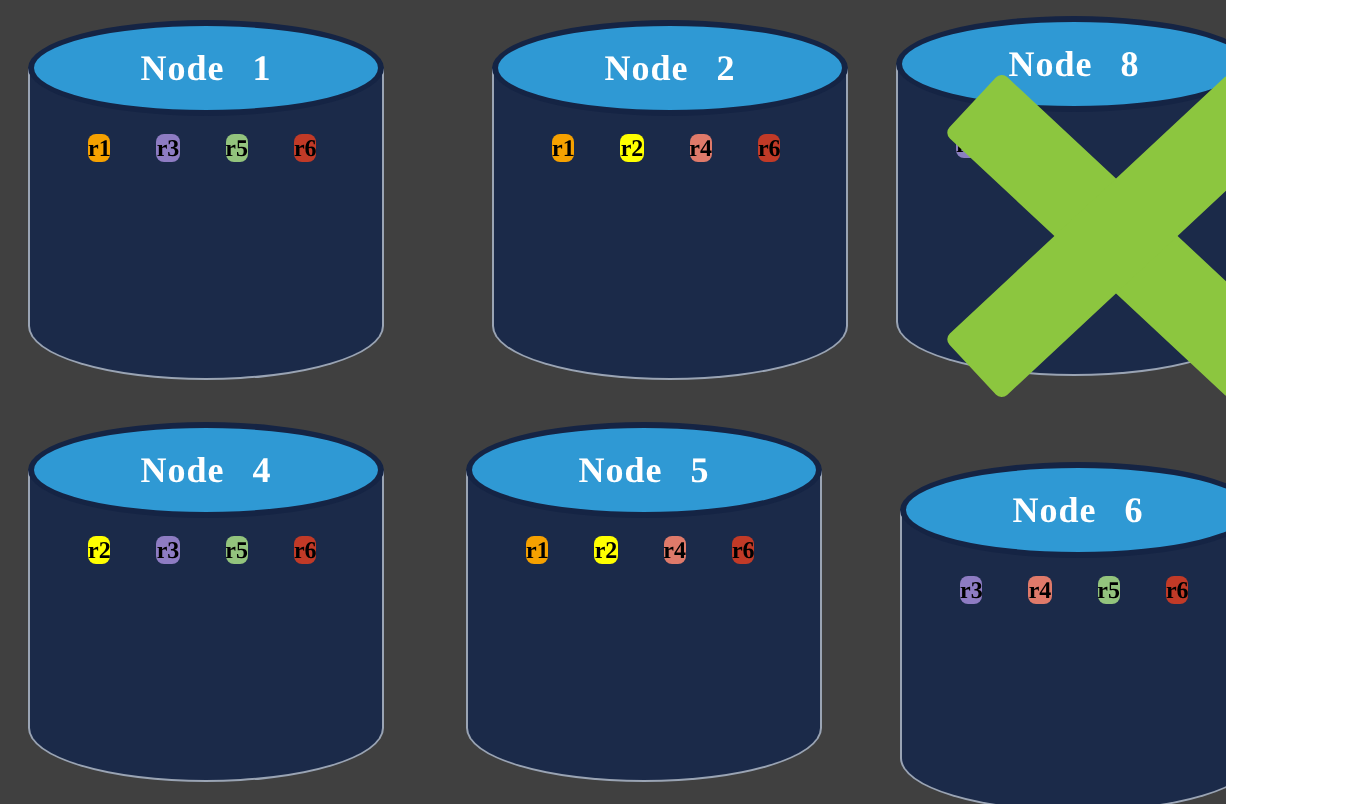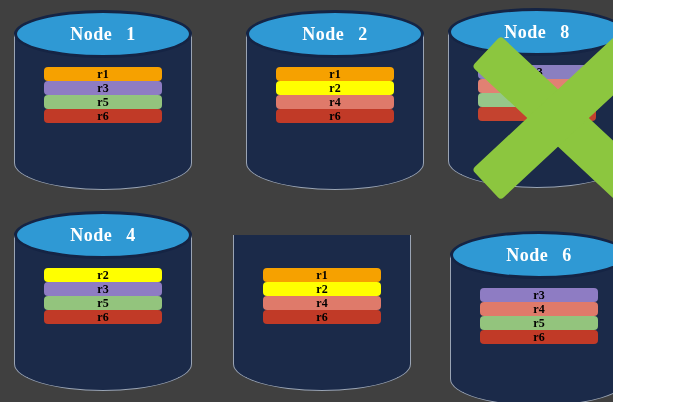--- a/index.html
+++ b/index.html
@@ -20,21 +20,21 @@
     background:#2F99D4;
     border:3px solid #152444;border-radius:50%;
     box-sizing:border-box;
     display:flex;align-items:center;justify-content:center;
   }
   .node-title{
     color:#ffffff;font-size:18px;font-weight:700;word-spacing:9px;letter-spacing:.5px;
   }
   .bars{
     position:absolute;left:50%;transform:translateX(-50%);top:57px;
-    width:118px;display:flex;flex-direction:column;gap:0;
+    width:118px;display:flex;flex-direction:row;gap:23px;
   }
   .bar{
     height:14px;border-radius:4px;
     display:flex;align-items:center;justify-content:center;
     font-size:12px;font-weight:700;color:#000;line-height:14px;
   }
   .x-mark{position:absolute;left:485px;top:49px;width:146px;height:138px;z-index:6;}
   .x-leg{
     position:absolute;left:50%;top:50%;width:42px;height:196px;
     background:#8CC63F;border-radius:4px;
@@ -95,20 +95,23 @@
     <div class="bars">
       <div class="bar" style="background: rgb(255, 255, 0);">r2</div>
       <div class="bar" style="background: rgb(142, 124, 195);">r3</div>
       <div class="bar" style="background: rgb(147, 196, 125);">r5</div>
       <div class="bar" style="background: rgb(193, 58, 39);">r6</div>
     </div>
   </div>
 
   <div class="node" style="left:233px;top:211px;">
     <div class="cyl-body" style="background: rgb(27, 42, 73);"></div>
+    <div class="cyl-top" style="background: rgb(47, 153, 212);">
+      <span class="node-title">Node 5</span>
+    </div>
     <div class="bars">
       <div class="bar" style="background: rgb(246, 161, 0);">r1</div>
       <div class="bar" style="background: rgb(255, 255, 0);">r2</div>
       <div class="bar" style="background: rgb(223, 122, 106);">r4</div>
       <div class="bar" style="background: rgb(193, 58, 39);">r6</div>
     </div>
   </div>
 
   <div class="node" style="left:450px;top:231px;height:175px;">
     <div class="cyl-body" style="background: rgb(27, 42, 73);"></div>

